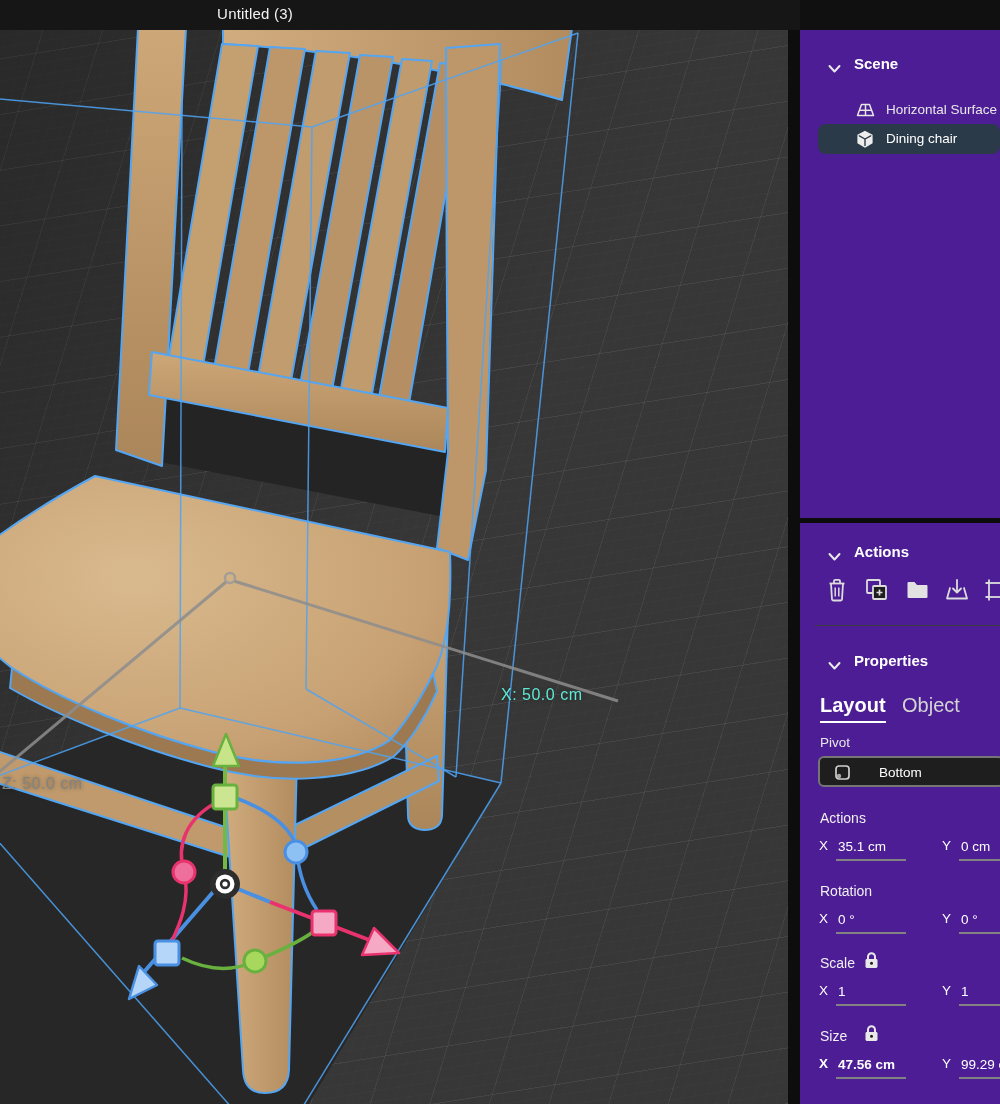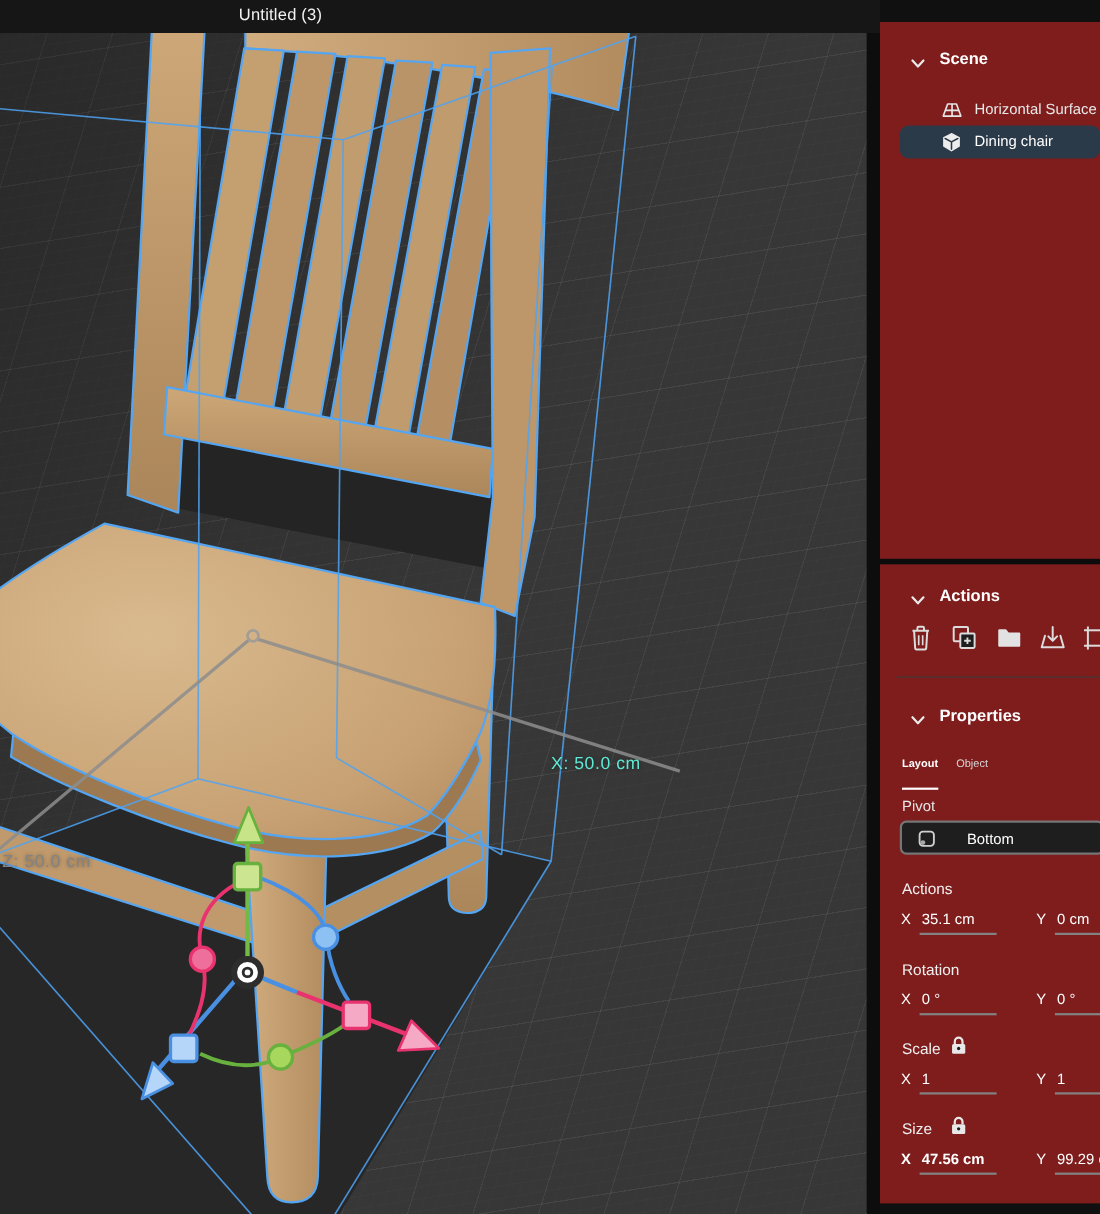--- a/index.html
+++ b/index.html
@@ -20,39 +20,39 @@
       repeating-linear-gradient(287deg, rgba(255,255,255,.013) 0 1px, transparent 1px 11.4px);
   }
   .viewport .shade{position:absolute;inset:0;background:linear-gradient(118deg, rgba(0,0,0,.25), rgba(0,0,0,0) 55%);}
   .viewport svg{position:absolute;left:0;top:0;}
   .dim-label{position:absolute;color:#5eead4;font-size:16px;letter-spacing:.5px;white-space:nowrap;text-shadow:0 0 4px rgba(0,0,0,.4);}
   .dim-label.x{left:501px;top:656px;}
   .dim-label.z{left:2px;top:745px;color:#838383;}
 
   
   .gapbar{position:absolute;left:788px;top:30px;width:12px;height:1074px;background:#0d0d0d;}
-  .panel{position:absolute;left:800px;top:20px;width:200px;height:1074px;background:#7f1d1d;overflow:hidden;}
+  .panel{position:absolute;left:800px;top:30px;width:200px;height:1074px;background:#4c1d95;overflow:hidden;}
   .panel *{box-sizing:border-box;}
   .sec-head{position:absolute;left:0;width:200px;height:22px;}
   .sec-head .chev{position:absolute;left:28px;top:5px;}
   .sec-head .sec-title{position:absolute;left:54px;top:0;color:#fff;font-size:15px;font-weight:700;}
 
   .tree-row{position:absolute;left:18px;width:182px;height:30px;}
   .tree-row.selected{background:#2b3a48;border-radius:8px;}
   .tree-row .t-icon{position:absolute;left:38px;top:6px;}
   .tree-row .t-label{position:absolute;left:68px;top:7px;font-size:13.5px;color:#e8e8e8;white-space:nowrap;}
   .tree-row.selected .t-label{color:#fff;}
 
   .hdiv{position:absolute;left:0;width:200px;height:5px;background:#0c0c0c;}
   .thin-div{position:absolute;left:15px;width:185px;height:1px;background:#3c3c3c;}
 
   .act-btn{position:absolute;width:26px;height:26px;cursor:pointer;}
 
   .tabs{position:absolute;left:20px;top:664px;height:24px;}
-  .tab{display:inline-block;margin-right:12px;font-size:10px;padding-bottom:16px;}
+  .tab{display:inline-block;margin-right:12px;font-size:20px;padding-bottom:4px;}
   .tab.active{color:#fff;font-weight:700;border-bottom:2px solid #fff;}
   .tab.inactive{color:#d4d4d4;}
 
   .plabel{position:absolute;left:20px;font-size:13.5px;color:#e6e6e6;}
   .gr-label{position:absolute;left:20px;font-size:14px;color:#f0f0f0;}
   .lock{position:absolute;left:64px;}
 
   .dropdown{position:absolute;left:18px;top:726px;width:186px;height:31px;border:2px solid #757575;border-radius:6px;background:#1e1e1e;}
   .dropdown .dd-icon{position:absolute;left:13px;top:5px;}
   .dropdown .dd-label{position:absolute;left:59px;top:7px;color:#fff;font-size:13.5px;}

